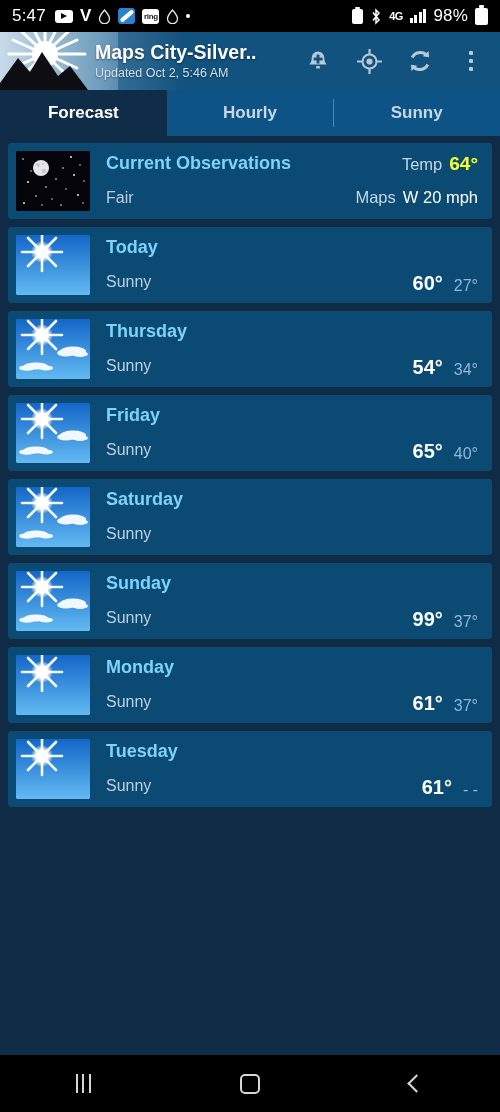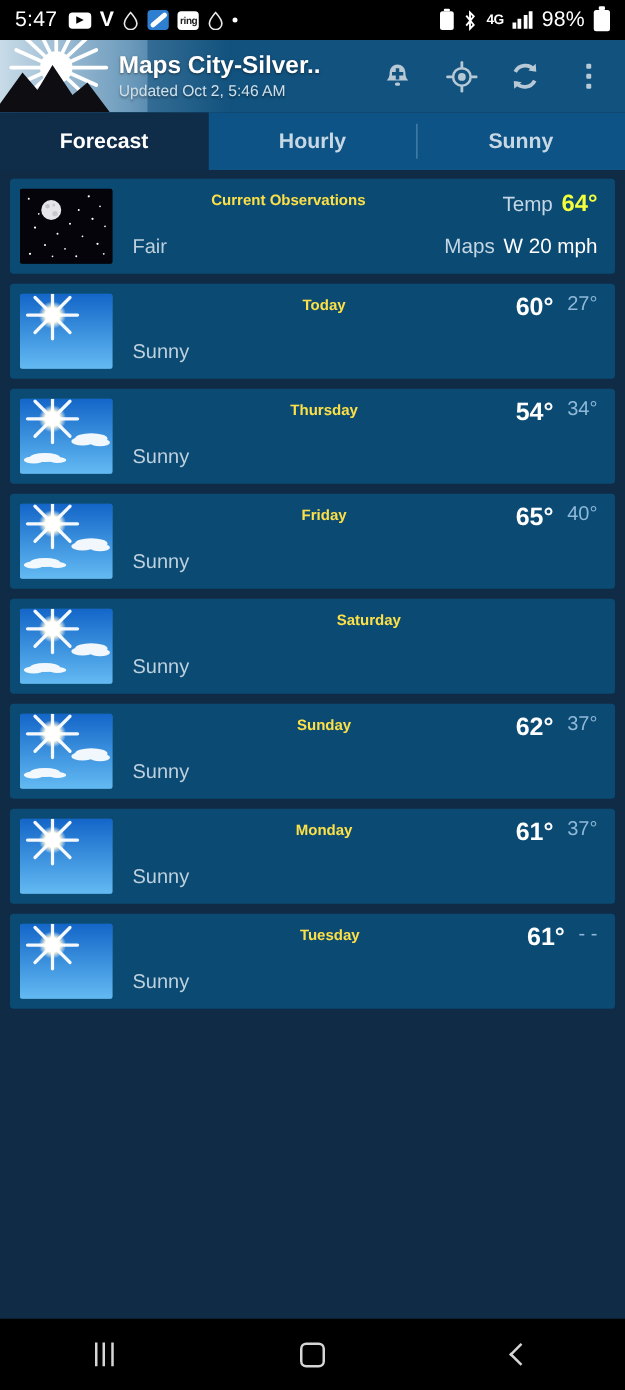--- a/index.html
+++ b/index.html
@@ -63,23 +63,23 @@
 
   
   .list{ padding:7px 8px 0 8px; }
   .card{ background:#0A4A73; border-radius:3px; margin-bottom:8px; display:flex;
          align-items:stretch; padding:8px; position:relative; min-height:76px; }
   .card.obs{ min-height:76px; }
   .wicon{ width:74px; height:60px; border-radius:2px; flex:0 0 74px; overflow:hidden; position:relative; }
   .sunsky{ background:linear-gradient(#1e78d8,#63b7f0); }
   .nightsky{ background:#050508; }
   .mid{ flex:1; padding-left:16px; display:flex; flex-direction:column; justify-content:space-between; padding-top:2px; padding-bottom:4px;}
-  .day{ color:#fde047; font-size:12px; font-weight:700;text-align:center; }
+  .day{ color:#7dd3fc; font-size:18px; font-weight:700; }
   .cond{ color:#bdd0dd; font-size:16px; }
-  .right{ display:flex; align-items:flex-start; gap:11px; padding-right:6px;}
+  .right{ display:flex; align-items:flex-end; gap:11px; padding-right:6px;}
   .hi{ color:#ffffff; font-size:20px; font-weight:700; }
   .lo{ color:#8fb8d8; font-size:16px; }
   .obs-right{ display:flex; flex-direction:column; justify-content:space-between;
               align-items:flex-end; padding:2px 6px 4px 0; }
   .obs-line{ font-size:16.5px; color:#c3d6e3; white-space:nowrap; }
   .obs-line b{ color:#f3ff3a; font-size:19px; margin-left:7px; }
   .obs-line .val{ color:#ffffff; margin-left:7px; }
 
   
   .navbar{ position:absolute; left:0; bottom:0; width:500px; height:57px; background:#000;
@@ -484,21 +484,21 @@
               <ellipse cx="11" cy="49" rx="8" ry="2.8"></ellipse>
             <ellipse cx="30" cy="49" rx="7" ry="2.4"></ellipse>
           </g>
         </svg>
       </div>
       <div class="mid">
         <div class="day">Sunday</div>
         <div class="cond">Sunny</div>
       </div>
       <div class="right">
-        <span class="hi">62°</span>
+        <span class="hi">99°</span>
         <span class="lo">37°</span>
       </div>
     </div>
 
     <div class="card">
       <div class="wicon sunsky">
         <svg width="74" height="60" viewBox="0 0 74 60">
           <defs>
               <linearGradient id="sg5" x1="0" y1="0" x2="0" y2="1">
                 <stop offset="0" stop-color="#1366c8"></stop>

